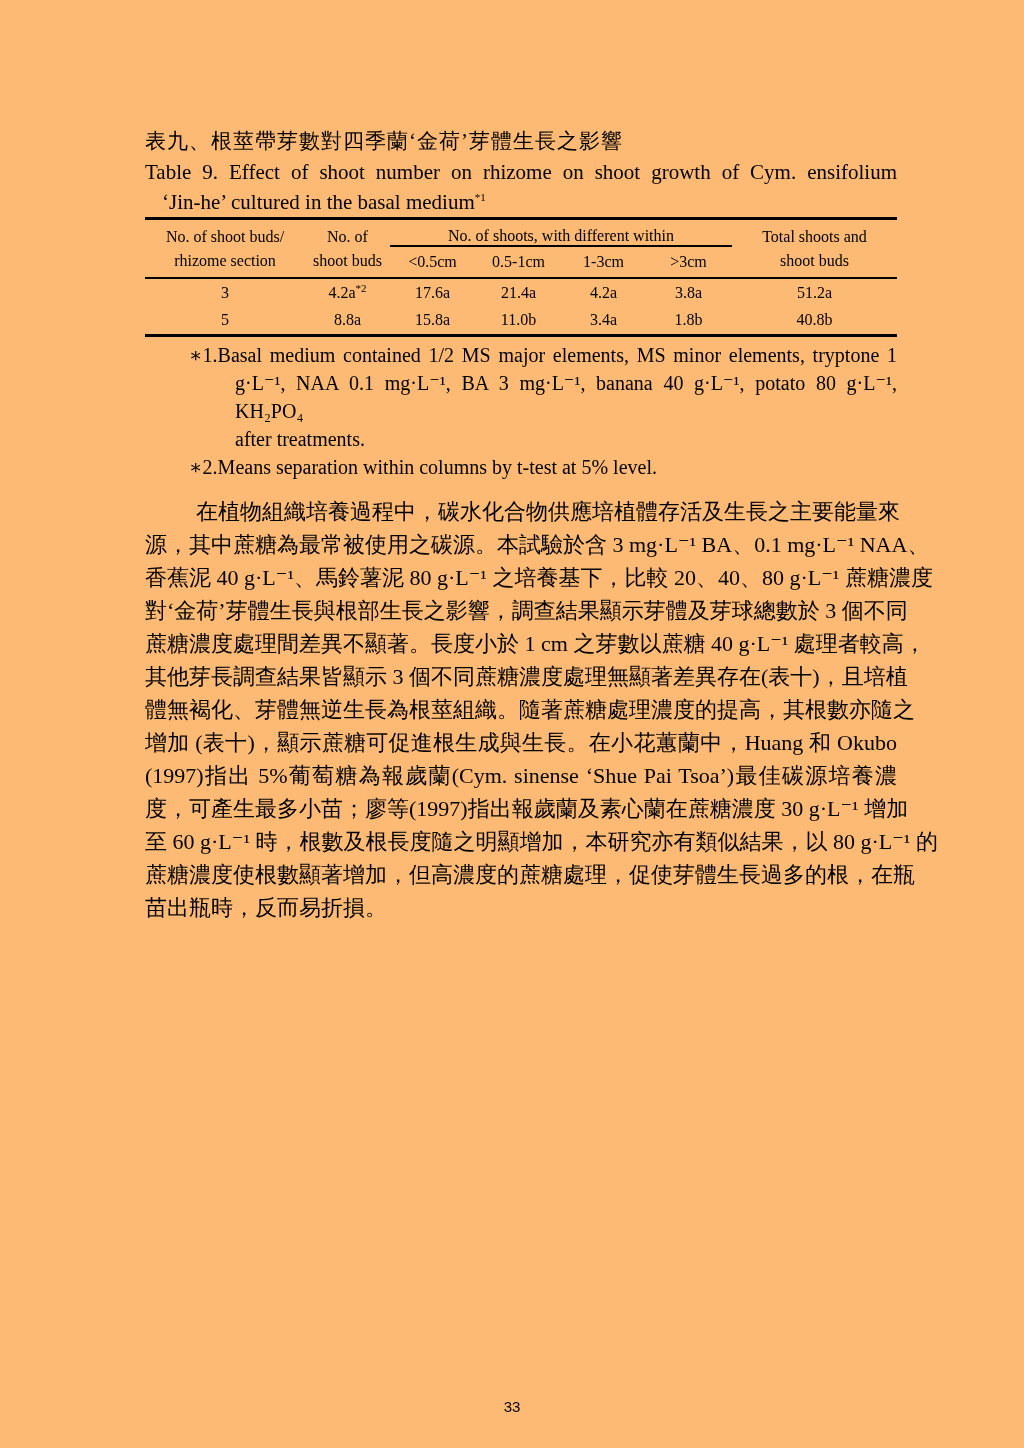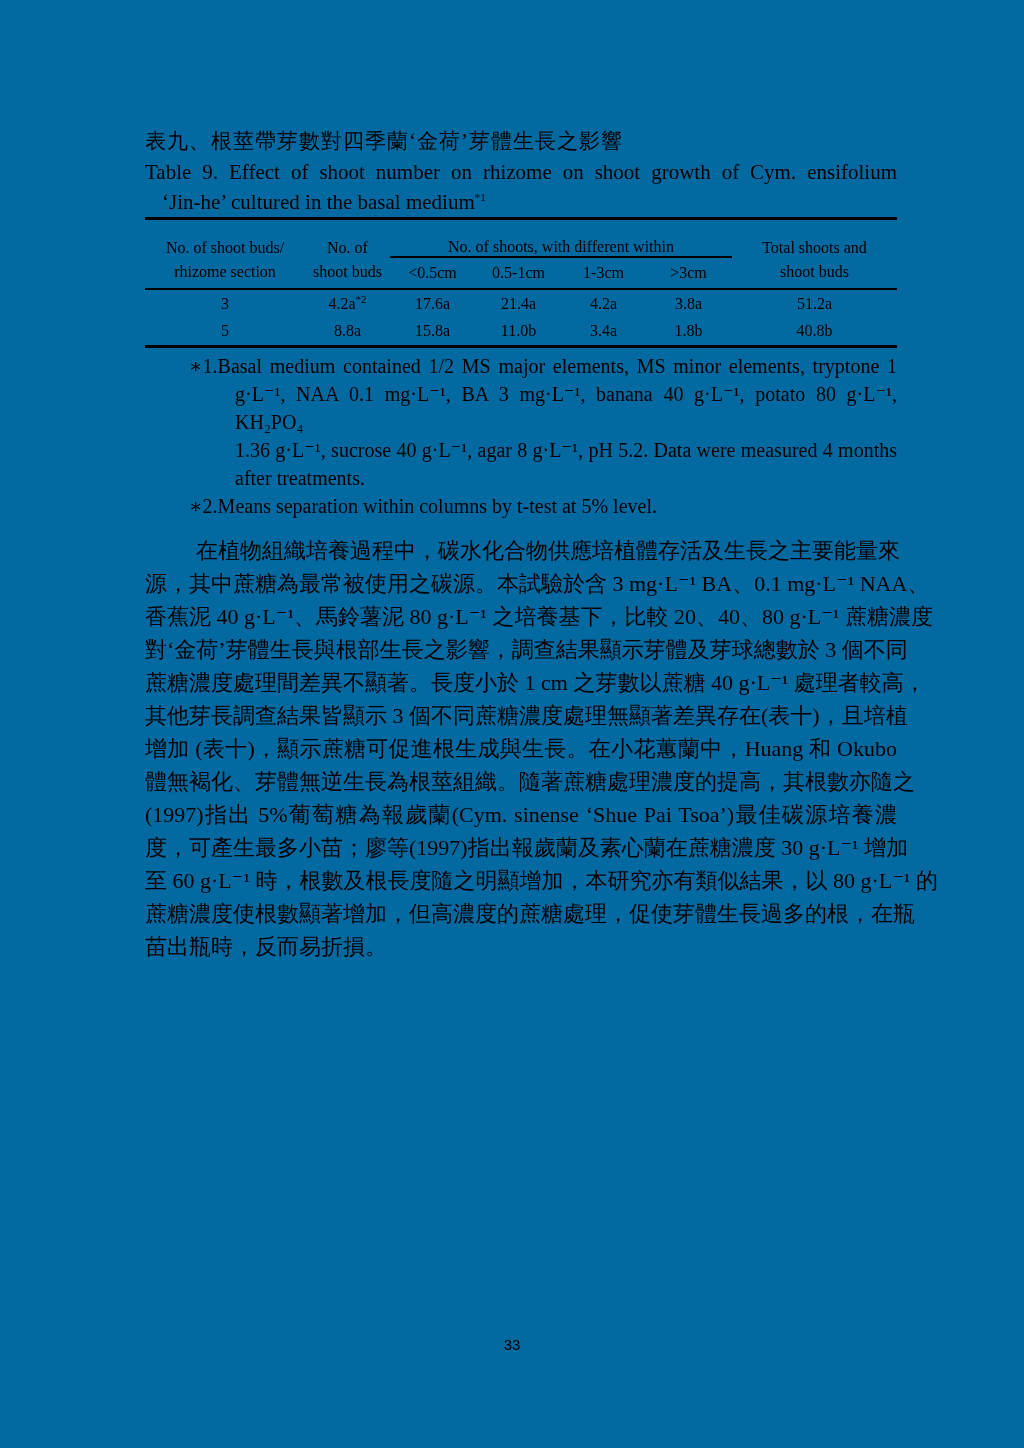--- a/index.html
+++ b/index.html
@@ -1,19 +1,19 @@
 <!DOCTYPE html>
 <html><head>
 <meta charset="utf-8">
 <style>
   html, body { margin: 0; padding: 0; background: #e8e8e8; }
   .page {
     position: relative;
     width: 1024px; height: 1448px;
-    background: #0369a1;
+    background: #fdba74;
     font-family: "Liberation Serif", "DejaVu Serif", serif;
     color: #000;
     overflow: hidden;
   }
   .content {
     position: absolute;
     left: 145px; top: 126px;
     width: 752px;
   }
   .title-zh {
@@ -31,39 +31,39 @@
   }
   .it { }
   .sup { font-size: 11px; vertical-align: super; line-height: 0; }
 
   table.t9 {
     width: 752px; table-layout: fixed; border-collapse: collapse;
     border-top: 3px solid #000; border-bottom: 3px solid #000;
     font-size: 16px; text-align: center;
   }
   table.t9 td { padding: 0; vertical-align: middle; }
-  tr.hr1 { height: 38px; margin-top: 44px; }
+  tr.hr1 { height: 27px; margin-top: 44px; }
   tr.hr1 td { vertical-align: bottom; }
   tr.hr2 { height: 32px; }
   tr.hr2 td { border-bottom: 2px solid #000; }
   td.span-head { border-bottom: 2px solid #000; padding-bottom: 1px; }
   tr.dr { height: 29px; }
 
   .footnotes { margin-top: 4px; font-size: 20px; line-height: 28px; margin-left: 44px; }
   .fn-line { text-align: justify; text-align-last: justify; }
   .fn-line.cont { padding-left: 46px; }
   .fn-line.noj { text-align-last: left; }
 
   .para { margin-top: 14px; font-size: 22px; line-height: 33px; }
   .pl { text-align: justify; text-align-last: justify; height: 33px; white-space: nowrap; }
   .pl.first { padding-left: 51px; }
   .pl.last { text-align-last: left; white-space: normal; }
 
   .page-number {
-    position: absolute; left: 0; right: 0; top: 1336px;
+    position: absolute; left: 0; right: 0; top: 1398px;
     text-align: center;
     font-family: "Liberation Sans", "DejaVu Sans", sans-serif;
     font-size: 15px;
   }
 </style>
 </head>
 <body>
 
 <div class="page">
   <div class="content">
@@ -116,34 +116,33 @@
           <td>3.4a</td>
           <td>1.8b</td>
           <td>40.8b</td>
         </tr>
       </tbody>
     </table>
 
     <div class="footnotes">
       <div class="fn-line">∗1.Basal medium contained 1/2 MS major elements, MS minor elements, tryptone 1</div>
       <div class="fn-line cont">g·L⁻¹, NAA 0.1 mg·L⁻¹, BA 3 mg·L⁻¹, banana 40 g·L⁻¹, potato 80 g·L⁻¹, KH₂PO₄</div>
-      <div class="fn-line cont">1.36 g·L⁻¹, sucrose 40 g·L⁻¹, agar 8 g·L⁻¹, pH 5.2. Data were measured 4 months</div>
       <div class="fn-line cont noj">after treatments.</div>
       <div class="fn-line noj"><span>∗2.Means separation within columns by </span><span class="it">t</span><span>-test at 5% level.</span></div>
     </div>
 
     <div class="para">
       <div class="pl first">在植物組織培養過程中，碳水化合物供應培植體存活及生長之主要能量來</div>
       <div class="pl">源，其中蔗糖為最常被使用之碳源。本試驗於含 3 mg·L⁻¹ BA、0.1 mg·L⁻¹ NAA、</div>
       <div class="pl">香蕉泥 40 g·L⁻¹、馬鈴薯泥 80 g·L⁻¹ 之培養基下，比較 20、40、80 g·L⁻¹ 蔗糖濃度</div>
       <div class="pl">對‘金荷’芽體生長與根部生長之影響，調查結果顯示芽體及芽球總數於 3 個不同</div>
       <div class="pl">蔗糖濃度處理間差異不顯著。長度小於 1 cm 之芽數以蔗糖 40 g·L⁻¹ 處理者較高，</div>
       <div class="pl">其他芽長調查結果皆顯示 3 個不同蔗糖濃度處理無顯著差異存在(表十)，且培植</div>
+      <div class="pl">體無褐化、芽體無逆生長為根莖組織。隨著蔗糖處理濃度的提高，其根數亦隨之</div>
       <div class="pl">增加 (表十)，顯示蔗糖可促進根生成與生長。在小花蕙蘭中，Huang 和 Okubo</div>
-      <div class="pl">體無褐化、芽體無逆生長為根莖組織。隨著蔗糖處理濃度的提高，其根數亦隨之</div>
       <div class="pl"><span>(1997)指出 5%葡萄糖為報歲蘭(</span><span class="it">Cym. sinense</span><span> ‘Shue Pai Tsoa’)最佳碳源培養濃</span></div>
       <div class="pl">度，可產生最多小苗；廖等(1997)指出報歲蘭及素心蘭在蔗糖濃度 30 g·L⁻¹ 增加</div>
       <div class="pl">至 60 g·L⁻¹ 時，根數及根長度隨之明顯增加，本研究亦有類似結果，以 80 g·L⁻¹ 的</div>
       <div class="pl">蔗糖濃度使根數顯著增加，但高濃度的蔗糖處理，促使芽體生長過多的根，在瓶</div>
       <div class="pl last">苗出瓶時，反而易折損。</div>
     </div>
 
   </div>
 
   <div class="page-number">33</div>

